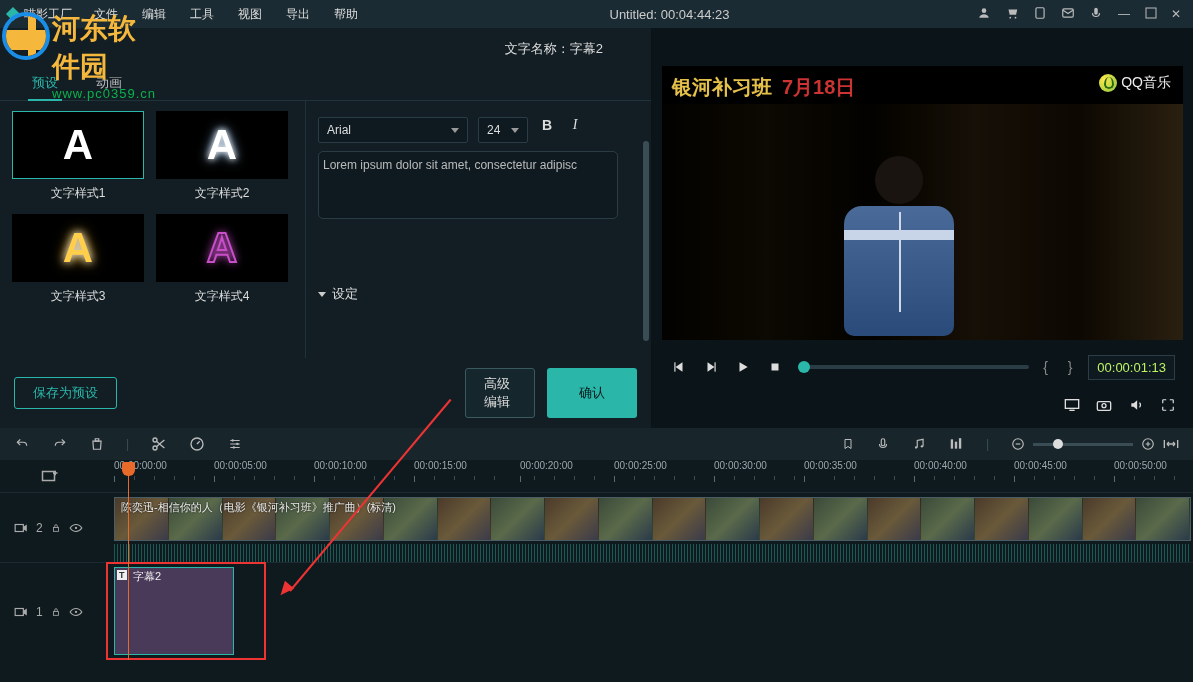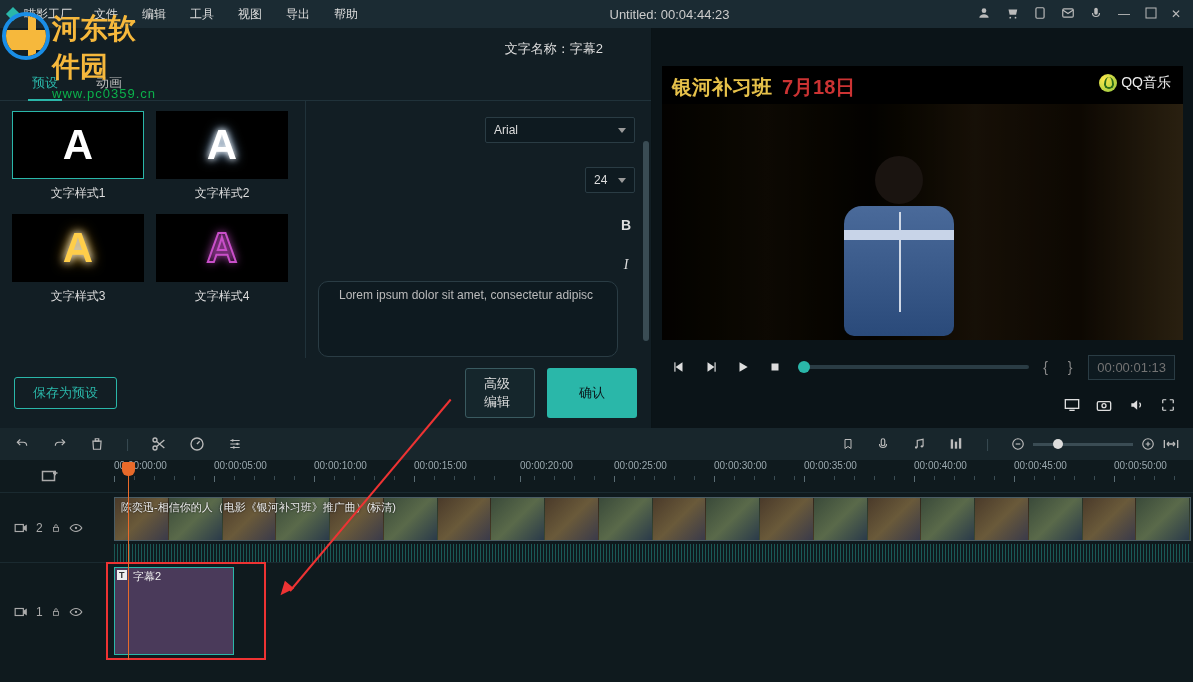--- a/index.html
+++ b/index.html
@@ -33,27 +33,27 @@
 .style-thumb.sel { border:1px solid #2ab7a9; }
 .style-label { color:#ddd; font-size:12px; margin-top:6px; }
 .A1 { color:#fff; font-size:42px; font-weight:bold;}
 .A2 { color:#fff; font-size:42px; font-weight:bold; text-shadow:0 0 6px #fff,0 0 12px #9cf;}
 .A3 { color:#ffce4a; font-size:42px; font-weight:bold; text-shadow:0 0 8px #fff,0 0 14px #ffb400;}
 .A4 { color:transparent; font-size:42px; font-weight:bold; -webkit-text-stroke:2px #c94fc9; text-shadow:0 0 10px #c94fc9;}
 .props-col { flex:1; border-left:1px solid #20323a; padding:8px 16px 8px 12px; position:relative;}
 .text-name-row { position:absolute; top:-28px; right:20px; font-size:13px; color:#ddd;}
 .section-head { display:flex; align-items:center; gap:6px; color:#ddd; font-size:13px; margin:6px 0;}
 .section-head .caret { width:0;height:0;border-left:4px solid transparent;border-right:4px solid transparent;border-top:5px solid #ccc;}
-.font-row { display:flex; gap:24px; align-items:flex-end; margin:8px 0;flex-direction:column;}
+.font-row { display:flex; gap:10px; align-items:flex-start; margin:8px 0;}
 .select { background:#0e1a20; border:1px solid #2a3c44; color:#ddd; padding:4px 8px; height:26px; display:flex; align-items:center; justify-content:space-between; border-radius:2px;}
 .font-select { width:150px;}
 .size-select { width:50px;}
 .select .caret2 { width:0;height:0;border-left:4px solid transparent;border-right:4px solid transparent;border-top:5px solid #999; margin-left:6px;}
 .fmt { color:#ddd; font-size:14px; width:18px; text-align:center;}
-.textarea { width:300px; height:76px; background:#0e1a20; border:1px solid #2a3c44; color:#bbb; padding:6px 20px; font-size:12px; overflow:hidden; border-radius:10px;}
+.textarea { width:300px; height:68px; background:#0e1a20; border:1px solid #2a3c44; color:#bbb; padding:6px 4px; font-size:12px; overflow:hidden; border-radius:5px;}
 .scrollbar { position:absolute; right:2px; top:40px; width:6px; height:300px; }
 .scrollbar .thumb { position:absolute; top:0; width:6px; height:200px; background:#3a4c54; border-radius:3px;}
 .button-row { display:flex; gap:14px; padding:10px 14px; align-items:center; justify-content:space-between;}
 .btn { padding:6px 18px; border-radius:3px; font-size:13px; display:inline-flex; align-items:center; justify-content:center;}
 .btn-outline { border:1px solid #2ab7a9; color:#2ab7a9; background:transparent;}
 .btn-outline-gray { border:1px solid #3a5a60; color:#ddd; background:#15262c; width:70px;}
 .btn-primary { background:#2ab7a9; color:#0b1418; width:90px; font-weight:500;}
 .right-panel { flex:1; background:#0b1418; display:flex; flex-direction:column; padding:8px 10px;}
 .preview { flex:1; background:#000; position:relative; margin-top:30px; overflow:hidden;}
 .preview-top-text { position:absolute; top:8px; left:10px; font-size:20px; font-family:"KaiTi","STKaiti",serif; font-weight:bold;}
@@ -68,21 +68,21 @@
 .scene .figure { position:absolute; left:34%; top:22%; width:120px; height:200px; }
 .scene .head { width:48px;height:48px;border-radius:50%;background:#1a1410;margin:0 auto;}
 .scene .jacket { width:110px;height:130px;background:linear-gradient(180deg,#4a6a9a 0%,#3a5a8a 50%,#2a4a7a 100%);border-radius:18px 18px 10px 10px;margin:2px auto;position:relative;}
 .scene .jacket::before{content:"";position:absolute;left:50%;top:6px;width:2px;height:100px;background:#cfd8e6;}
 .scene .stripe{position:absolute;top:24px;width:100%;height:10px;background:#c8d4e8;}
 .transport { height:54px; display:flex; align-items:center; gap:14px; padding:0 8px;}
 .ticon { width:18px; height:18px; display:flex; align-items:center; justify-content:center; color:#ddd;}
 .progress { flex:1; height:4px; background:#2a3c44; position:relative; border-radius:2px;}
 .progress .dot { position:absolute; left:0; top:-4px; width:12px; height:12px; border-radius:50%; background:#2ab7a9;}
 .braces { color:#888; font-size:14px; letter-spacing:2px;}
-.tcode { background:#0e1a20; border:1px solid #2a3c44; padding:4px 8px; color:#737373; font-size:13px;}
+.tcode { background:#0e1a20; border:1px solid #2a3c44; padding:4px 8px; color:#bef264; font-size:13px;}
 .smallicons { display:flex; gap:14px; justify-content:flex-end; padding:2px 6px 6px 0;}
 
 .toolbar { height:32px; background:#18262c; display:flex; align-items:center; padding:0 14px; gap:22px;}
 .toolbar .spacer { flex:1;}
 .ticon2 { color:#bbb; display:flex;}
 .zoom { display:flex; align-items:center; gap:8px;}
 .zoom-track { width:100px; height:3px; background:#3a4c54; position:relative;}
 .zoom-track .zdot { position:absolute; left:20px; top:-4px; width:10px;height:10px;border-radius:50%;background:#ddd;}
 
 .timeline { background:#0f1a1e; position:relative; }

